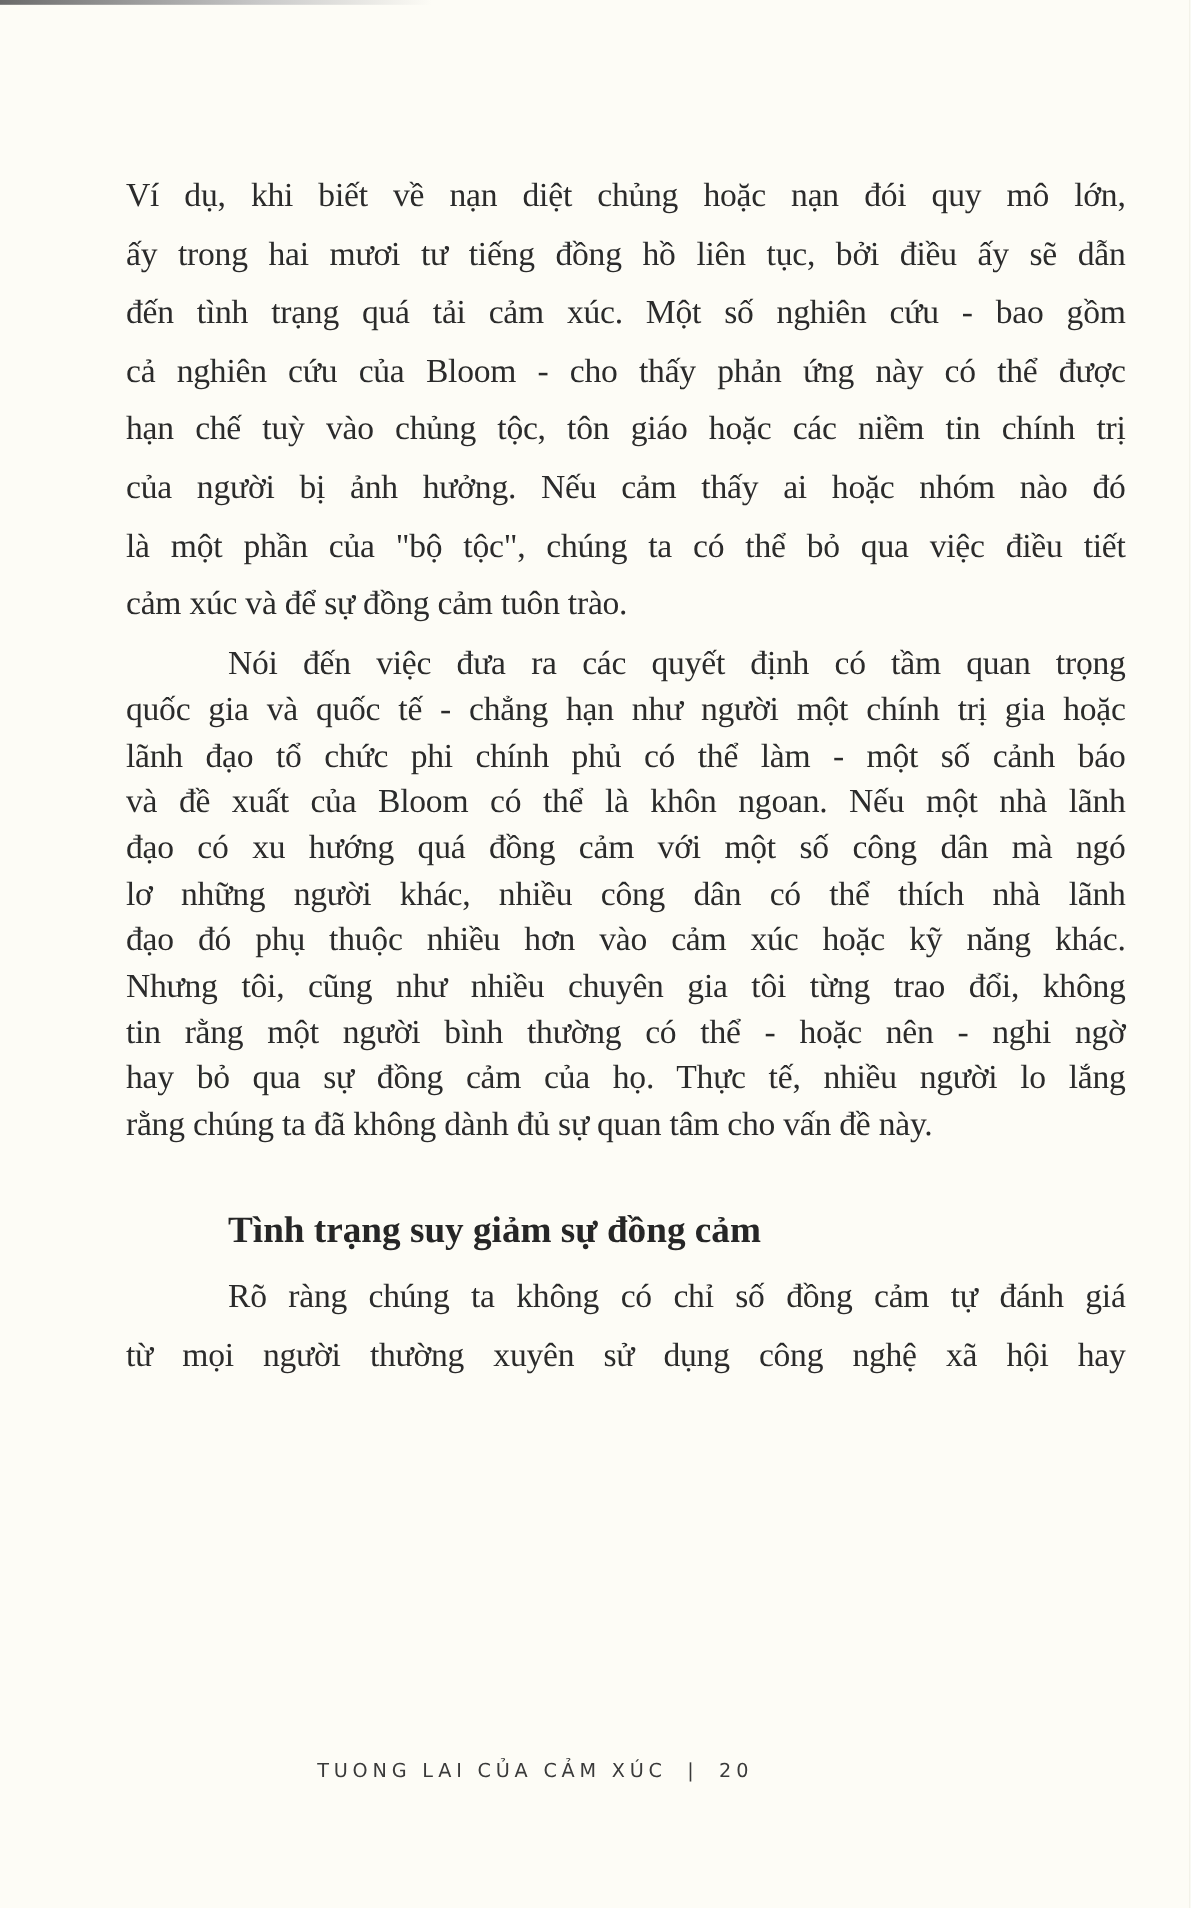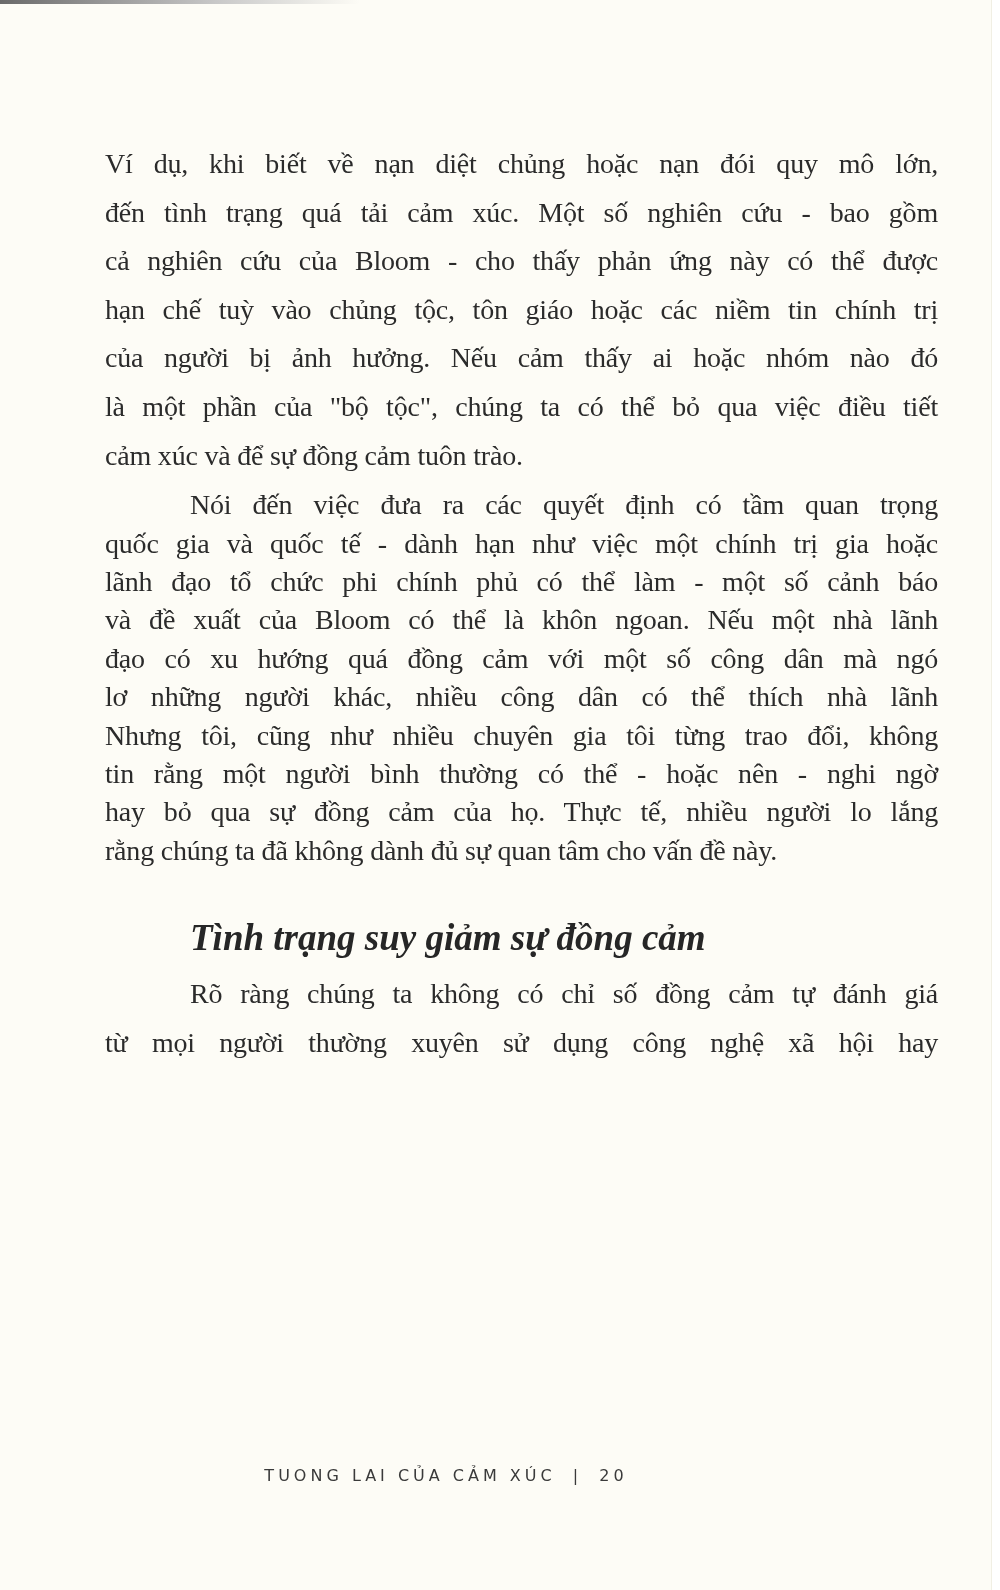--- a/index.html
+++ b/index.html
@@ -47,22 +47,21 @@
       text-align-last: left;
     }
     .line.indent {
       padding-left: 85px;
       box-sizing: border-box;
     }
     .para { margin: 0; }
     .para + .para { margin-top: 6px; }
     .para.tight .line { line-height: 38.4px; }
     .heading {
-      font-style: italic;
-      font-size: 37px;
+      font-size: 31px;
       margin: 44px 0 8px 85px;
       line-height: 48px;
       color: #262626;
     }
     .footer {
       position: absolute;
       left: 0;
       width: 892px;
       top: 1466px;
       text-align: center;
@@ -78,35 +77,37 @@
 </head>
 <body>
 
 <div class="top-shadow"></div>
 <div class="right-edge"></div>
 
 <div class="page">
 
   <div class="para">
     <span class="line">Ví dụ, khi biết về nạn diệt chủng hoặc nạn đói quy mô lớn,</span>
+    <span class="line">ấy trong hai mươi tư tiếng đồng hồ liên tục, bởi điều ấy sẽ dẫn</span>
     <span class="line">đến tình trạng quá tải cảm xúc. Một số nghiên cứu - bao gồm</span>
     <span class="line">cả nghiên cứu của Bloom - cho thấy phản ứng này có thể được</span>
     <span class="line">hạn chế tuỳ vào chủng tộc, tôn giáo hoặc các niềm tin chính trị</span>
     <span class="line">của người bị ảnh hưởng. Nếu cảm thấy ai hoặc nhóm nào đó</span>
     <span class="line">là một phần của "bộ tộc", chúng ta có thể bỏ qua việc điều tiết</span>
     <span class="line last">cảm xúc và để sự đồng cảm tuôn trào.</span>
   </div>
 
   <div class="para tight">
     <span class="line indent">Nói đến việc đưa ra các quyết định có tầm quan trọng</span>
-    <span class="line">quốc gia và quốc tế - dành hạn như việc một chính trị gia hoặc</span>
+    <span class="line">quốc gia và quốc tế - chẳng hạn như người một chính trị gia hoặc</span>
     <span class="line">lãnh đạo tổ chức phi chính phủ có thể làm - một số cảnh báo</span>
     <span class="line">và đề xuất của Bloom có thể là khôn ngoan. Nếu một nhà lãnh</span>
     <span class="line">đạo có xu hướng quá đồng cảm với một số công dân mà ngó</span>
     <span class="line">lơ những người khác, nhiều công dân có thể thích nhà lãnh</span>
+    <span class="line">đạo đó phụ thuộc nhiều hơn vào cảm xúc hoặc kỹ năng khác.</span>
     <span class="line">Nhưng tôi, cũng như nhiều chuyên gia tôi từng trao đổi, không</span>
     <span class="line">tin rằng một người bình thường có thể - hoặc nên - nghi ngờ</span>
     <span class="line">hay bỏ qua sự đồng cảm của họ. Thực tế, nhiều người lo lắng</span>
     <span class="line last">rằng chúng ta đã không dành đủ sự quan tâm cho vấn đề này.</span>
   </div>
 
   <h2 class="heading">Tình trạng suy giảm sự đồng cảm</h2>
 
   <div class="para">
     <span class="line indent">Rõ ràng chúng ta không có chỉ số đồng cảm tự đánh giá</span>

